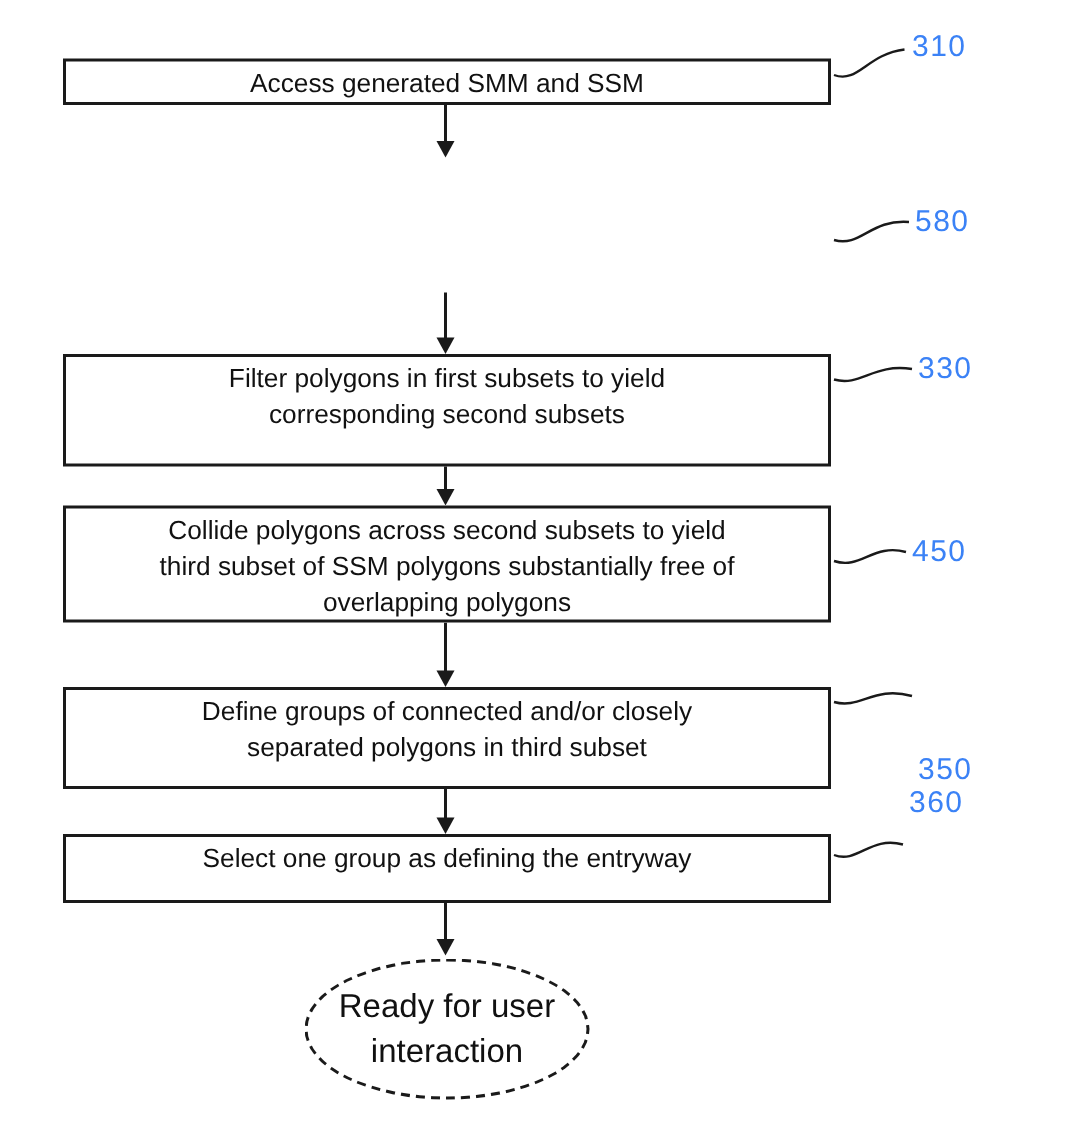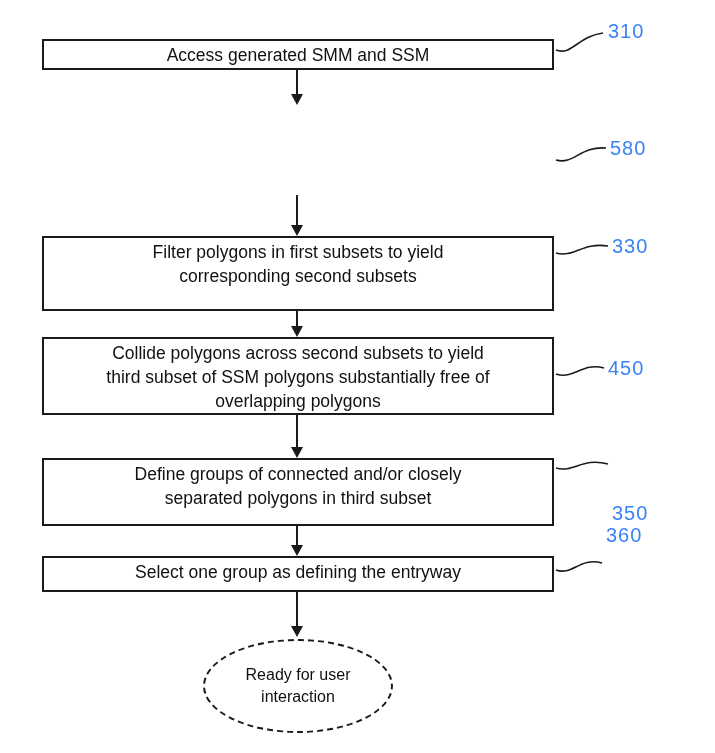--- a/index.html
+++ b/index.html
@@ -36,21 +36,21 @@
     padding: 2px 10px;
   }
   .step-label {
     white-space: pre-line;
   }
   .box-310 { top: 39px;  height: 31px; }
   .box-320 { top: 105px; height: 90px; }
   .box-330 { top: 236px; height: 75px; }
   .box-340 { top: 337px; height: 78px; }
   .box-350 { top: 458px; height: 68px; }
-  .box-360 { top: 556px; height: 36px; }
+  .box-360 { top: 556px; height: 46px; }
   .ref-num {
     position: absolute;
     font-size: 20px;
     letter-spacing: 1px;
     color: #3b82f6;
   }
   .ref-310 { left: 608px; top: 20px; }
   .ref-320 { left: 610px; top: 137px; }
   .ref-330 { left: 612px; top: 235px; }
   .ref-340 { left: 608px; top: 357px; }
@@ -62,21 +62,21 @@
     top: 639px;
     width: 190px;
     height: 94px;
     border: 2px dashed #1a1a1a;
     border-radius: 50%;
     background: #ffffff;
     display: flex;
     align-items: center;
     justify-content: center;
     text-align: center;
-    font-size: 16px;
+    font-size: 22px;
     line-height: 1.35;
   }
   .terminal-label { white-space: pre-line; }
   .connector-line { stroke: #1a1a1a; stroke-width: 2; fill: none; }
   .arrow-head { fill: #1a1a1a; stroke: none; }
   .leader { stroke: #1a1a1a; stroke-width: 1.6; fill: none; }
 </style>
 </head>
 <body>
 

